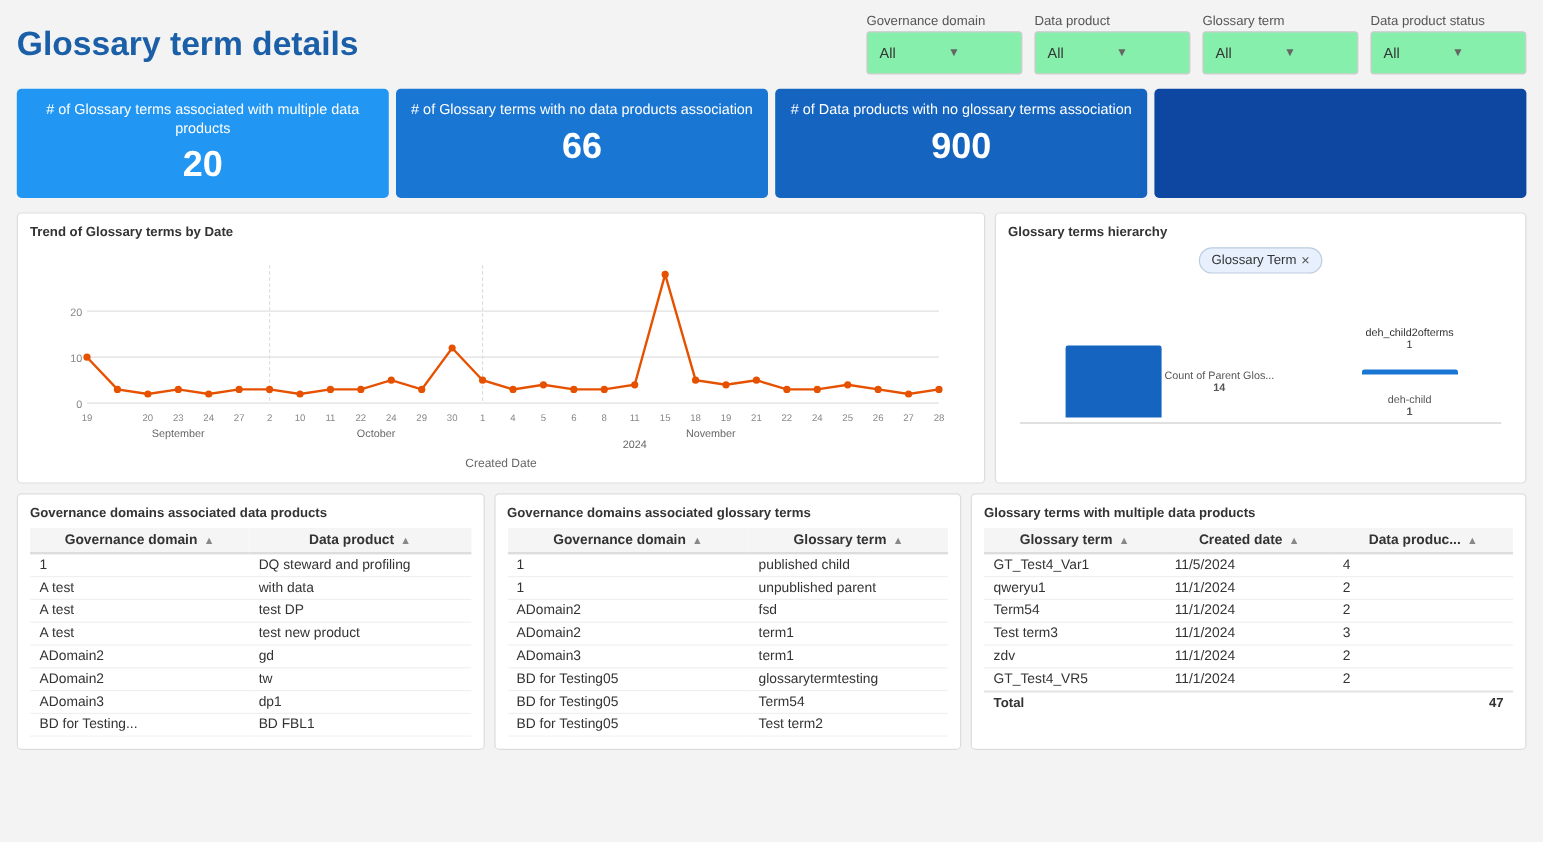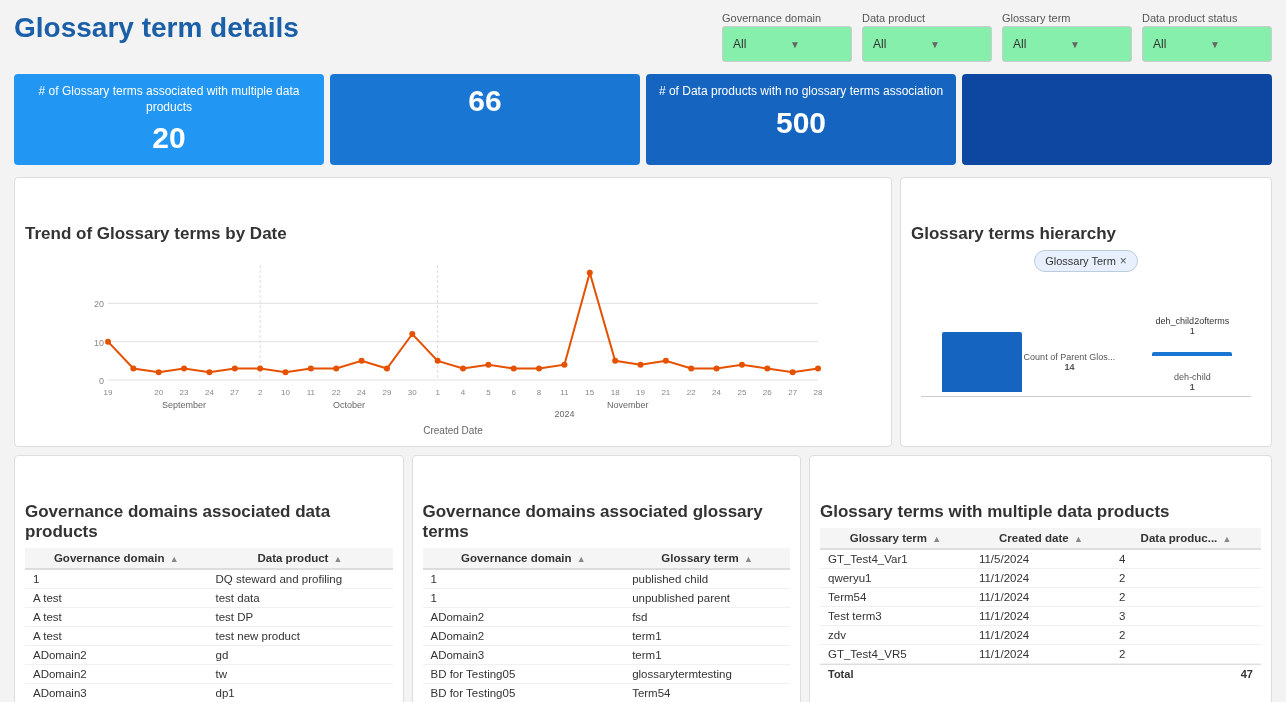--- a/index.html
+++ b/index.html
@@ -1,21 +1,21 @@
 <!DOCTYPE html>
 <html><head>
   <meta charset="utf-8">
   <style>
     * { box-sizing: border-box; margin: 0; padding: 0; }
     body { font-family: 'Segoe UI', Arial, sans-serif; background: #f3f3f3; font-size: 13px; color: #333; }
 
     .page { padding: 12px 14px; }
 
     
-    .header { display: flex; align-items: flex-start; gap: 16px; margin-bottom: 12px; }
+    .header { display: flex; align-items: center; gap: 16px; margin-bottom: 12px; }
     .page-title { font-size: 28px; font-weight: 700; color: #1a5fa8; flex: 1; }
     .filters { display: flex; gap: 10px; }
     .filter-group { display: flex; flex-direction: column; gap: 2px; }
     .filter-label { font-size: 11px; color: #555; }
     .filter-select {
       display: flex; align-items: center; gap: 6px;
       border: 1px solid #ccc; background: #86efac; padding: 10px 10px;
       border-radius: 3px; min-width: 130px; cursor: pointer; font-size: 12px;
     }
     .filter-select span { flex: 1; }
@@ -34,24 +34,24 @@
     .kpi-label { font-size: 12px; font-weight: 500; line-height: 1.3; margin-bottom: 6px; }
     .kpi-value { font-size: 30px; font-weight: 700; }
 
     
     .main-row { display: flex; gap: 8px; margin-bottom: 8px; }
 
     
     .panel {
       background: #fff; border: 1px solid #ddd; border-radius: 4px; padding: 10px;
     }
-    .panel-title { font-size: 17px; font-weight: 600; color: #333; margin-bottom: 6px; margin-top: 36px; }
+    .panel-title { font-size: 11px; font-weight: 600; color: #333; margin-bottom: 6px; }
 
     .chart-panel { flex: 1; min-height: 220px; }
-    .hierarchy-panel { width: 372px; min-height: 220px; }
+    .hierarchy-panel { width: 443px; min-height: 220px; }
     .chart-svg { width: 100%; }
 
     
     .hierarchy-chip {
       display: inline-flex; align-items: center; gap: 4px;
       background: #e8f0fe; border: 1px solid #bcd; border-radius: 20px;
       padding: 3px 10px; font-size: 11px; margin-bottom: 8px;
     }
     .hierarchy-chip .x { color: #555; cursor: pointer; font-size: 12px; }
     .hierarchy-bars { padding: 4px 0; }
@@ -112,25 +112,26 @@
       </div>
   </div>
 
   <div class="kpi-row">
 
   <div class="kpi-card blue1">
     <div class="kpi-label"># of Glossary terms associated with multiple data products</div>
     <div class="kpi-value">20</div>
   </div>
       <div class="kpi-card blue2">
+    <div class="kpi-label"># of Glossary terms with no data products association</div>
     <div class="kpi-value">66</div>
   </div>
       <div class="kpi-card blue3">
     <div class="kpi-label"># of Data products with no glossary terms association</div>
-    <div class="kpi-value">500</div>
+    <div class="kpi-value">900</div>
   </div>
       <div class="kpi-card blue4">
   </div>
     </div>
 
   <div class="main-row">
 
     <div class="panel chart-panel">
       <div class="panel-title">Trend of Glossary terms by Date</div>
       <svg id="lineChart" class="chart-svg" height="170" viewBox="0 0 750 170">
@@ -248,21 +249,21 @@
                 <th>Data product <span class="sort-icon">▲</span></th>
               </tr>
             </thead>
           <tbody id="gdp-body">
               <tr>
                 <td>1</td>
                 <td>DQ steward and profiling</td>
               </tr>
               <tr>
                 <td>A test</td>
-                <td>test data</td>
+                <td>with data</td>
               </tr>
               <tr>
                 <td>A test</td>
                 <td>test DP</td>
               </tr>
               <tr>
                 <td>A test</td>
                 <td>test new product</td>
               </tr>
               <tr>

